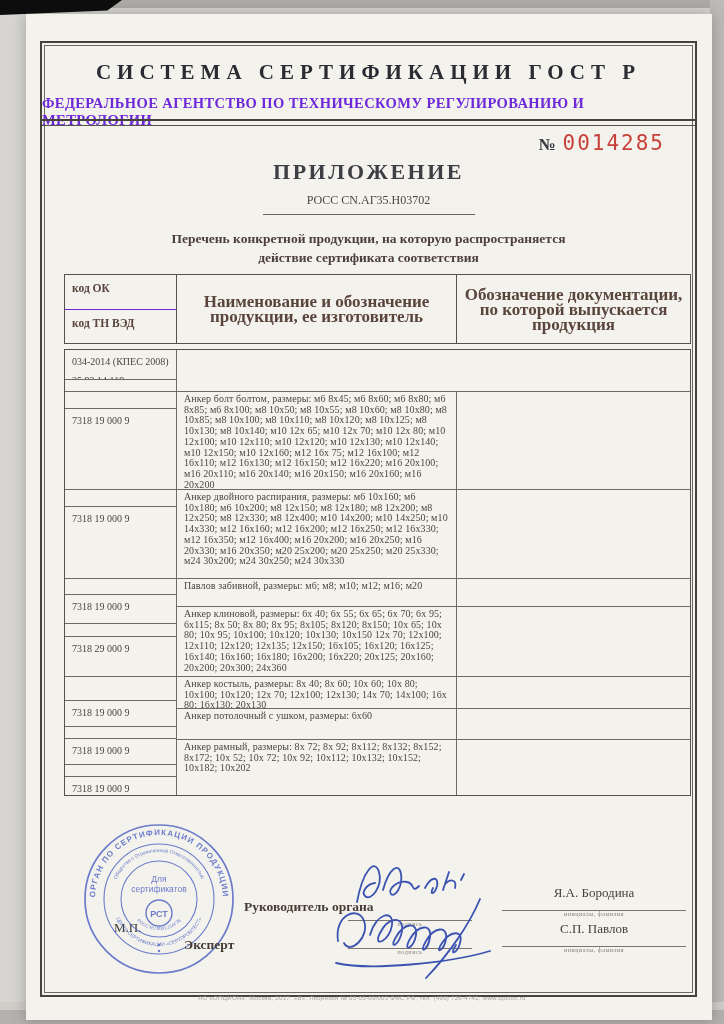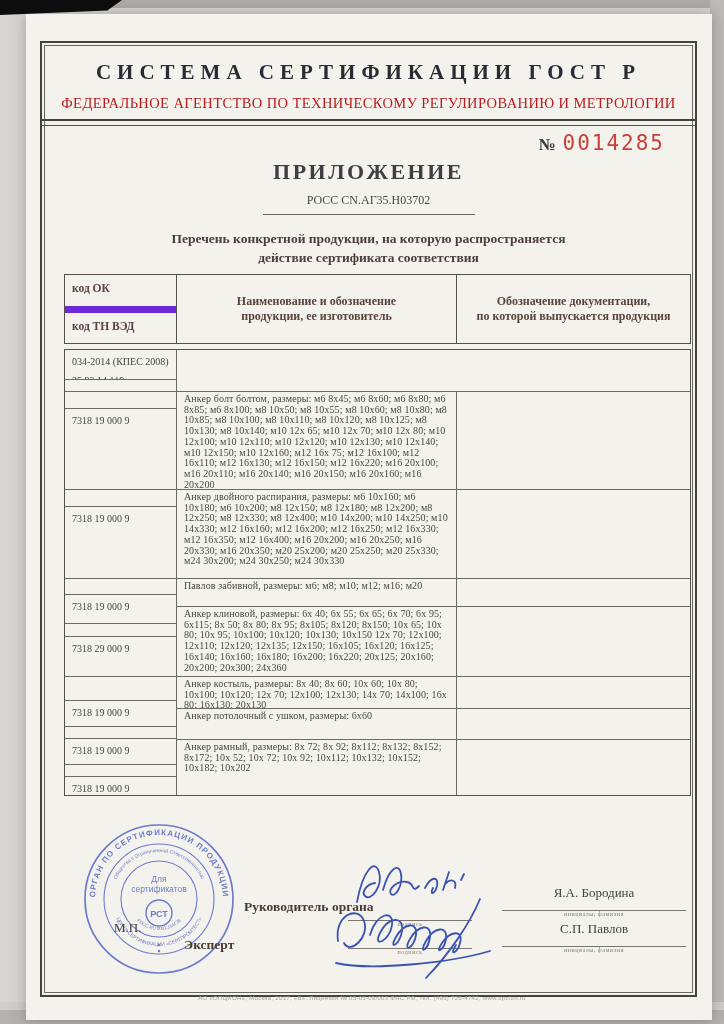--- a/index.html
+++ b/index.html
@@ -18,22 +18,22 @@
   .page{position:absolute;left:26px;top:6px;width:686px;height:1006px;background:#f3f2ed;
         box-shadow:0 0 14px rgba(0,0,0,.25);margin-top:8px;}
 
   .frame{position:absolute;left:14px;top:27px;width:653px;height:952px;
          border:2px solid #45443c;}
   .frame-inner{position:absolute;inset:2px;border:1px solid #6a695f;}
 
   
   .sys-title{position:absolute;left:0;top:17px;width:100%;text-align:center;
              font-size:21px;font-weight:bold;letter-spacing:6px;color:#2b2b33;}
-  .agency{position:absolute;left:0;top:52px;width:100%;text-align:center;
-          font-size:14.5px;font-weight:normal;letter-spacing:.4px;color:#b91c1c;}
+  .agency{position:absolute;left:0;top:52px;width:100%;
+          font-size:14.5px;font-weight:bold;letter-spacing:.4px;color:#6d28d9;}
   .hdr-divider{position:absolute;left:0;top:76px;width:100%;height:4px;
                border-top:2px solid #45443c;border-bottom:1px solid #55544c;}
 
   .num-row{position:absolute;right:30px;top:88px;display:flex;align-items:baseline;gap:7px;}
   .num-sign{font-size:17px;font-weight:bold;color:#3a3a40;}
   .num-red{font-family:"DejaVu Sans Mono", monospace;font-size:21px;letter-spacing:2px;
            color:#c8413a;}
 
   .appendix{position:absolute;left:0;top:116px;width:100%;text-align:center;
             font-size:22px;font-weight:bold;letter-spacing:2.5px;color:#3f3e44;}
@@ -46,25 +46,25 @@
               transform:translateY(-2px);}
 
   .list-title{position:absolute;left:0;top:186px;width:100%;text-align:center;
               font-size:13.5px;font-weight:bold;color:#4c3e38;line-height:19px;}
 
   
   .table{position:absolute;left:22px;top:231px;width:627px;}
   .thead{display:flex;border:1px solid #56524a;height:70px;box-sizing:border-box;}
   .th-c1{width:112px;border-right:1px solid #56524a;display:flex;flex-direction:column;box-sizing:border-box;}
   .th-c1 .sub{flex:1;padding:7px 0 0 7px;font-size:11.5px;font-weight:bold;color:#5a453c;box-sizing:border-box;}
-  .th-c1 .sub.first{border-bottom:7px solid #6d28d9;}
+  .th-c1 .sub.first{border-bottom:1px solid #6d28d9;}
   .th-c2{width:280px;border-right:1px solid #56524a;box-sizing:border-box;}
   .th-c3{flex:1;}
   .th-c2,.th-c3{display:flex;align-items:center;justify-content:center;text-align:center;
-                font-size:12px;font-weight:bold;color:#5a453c;line-height:15px;}
+                font-size:17px;font-weight:bold;color:#5a453c;line-height:15px;}
   .tbody{display:flex;border:1px solid #56524a;margin-top:5px;height:445px;box-sizing:content-box;}
   .colcodes{width:112px;border-right:1px solid #6e6a63;display:flex;flex-direction:column;box-sizing:border-box;}
   .code-cell{box-sizing:border-box;border-bottom:1px solid #6e6a63;padding:2px 2px 0 7px;
              font-size:10px;color:#4c463f;line-height:19px;overflow:hidden;}
   .code-cell:last-child{border-bottom:none;}
   .colrows{flex:1;display:flex;flex-direction:column;}
   .prow{display:flex;box-sizing:border-box;border-bottom:1px solid #6e6a63;}
   .prow:last-child{border-bottom:none;}
   .pcell{width:280px;box-sizing:border-box;border-right:1px solid #6e6a63;
          padding:2px 8px 0 7px;font-size:10px;color:#4c463f;line-height:10.7px;

